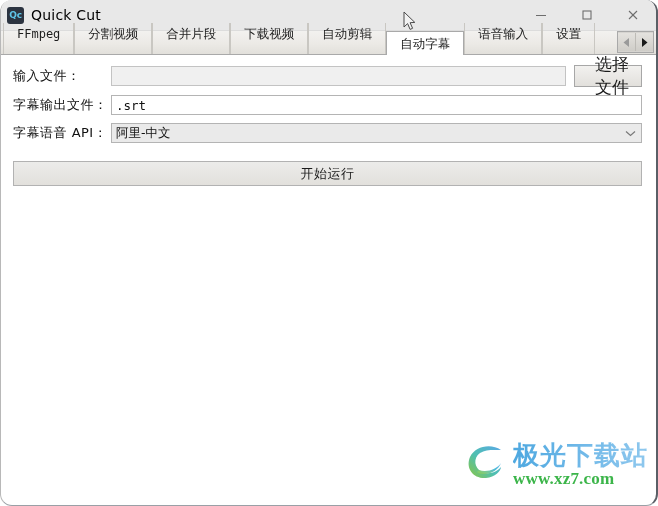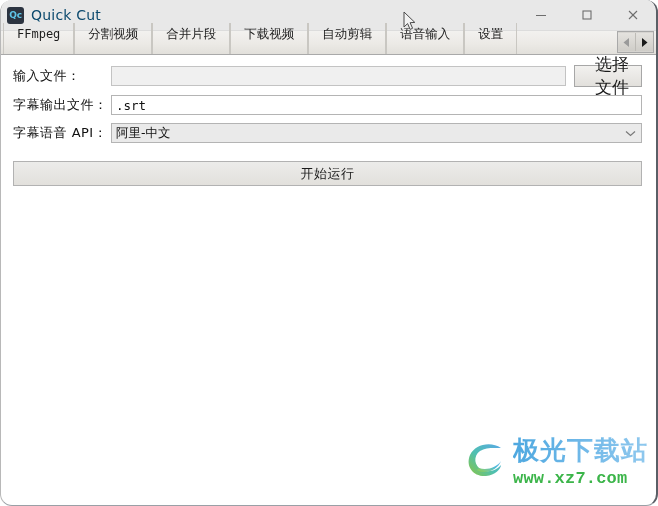--- a/index.html
+++ b/index.html
@@ -48,21 +48,21 @@
     font-weight: bold;
     line-height: 17px;
     text-align: center;
     letter-spacing: -0.3px;
     font-family: "DejaVu Sans", sans-serif;
     flex: 0 0 auto;
   }
   #app-title {
     margin-left: 7px;
     font-size: 14px;
-    color: #0c4a6e;
+    color: #000000;
     font-family: "DejaVu Sans", "Liberation Sans", sans-serif;
     letter-spacing: 0.2px;
   }
   #window-controls {
     position: absolute;
     right: 0;
     top: 0;
     height: 30px;
     display: flex;
     align-items: center;
@@ -253,23 +253,23 @@
     background-clip: text;
     color: #5fb0e4;
     -webkit-text-fill-color: transparent;
     letter-spacing: 1px;
     font-family: "DejaVu Sans", "Liberation Sans", sans-serif;
   }
   #wm-url {
     font-size: 17px;
     font-weight: bold;
     color: #3cb54a;
-    margin-top: 7px;
+    margin-top: 2px;
     letter-spacing: 0.2px;
-    font-family: Liberation Mono, monospace;
+    font-family: Liberation Serif, serif;
   }
 </style>
 </head>
 <body>
 
 <div id="window">
 
   <div id="titlebar">
     <div id="app-icon">Qc</div>
     <div id="app-title">Quick Cut</div>
@@ -293,20 +293,21 @@
       </div>
     </div>
   </div>
 
   <div id="tabstrip">
     <div class="tab latin">FFmpeg</div>
     <div class="tab">分割视频</div>
     <div class="tab">合并片段</div>
     <div class="tab">下载视频</div>
     <div class="tab">自动剪辑</div>
+    <div class="tab active">自动字幕</div>
     <div class="tab">语音输入</div>
     <div class="tab">设置</div>
 
     <div id="tab-scrollers">
       <div class="scroll-arrow">
         <svg width="9" height="11" viewBox="0 0 9 11">
           <polygon points="7,1 7,10 1.5,5.5" fill="#9a9a9a"></polygon>
         </svg>
       </div>
       <div class="scroll-arrow">

